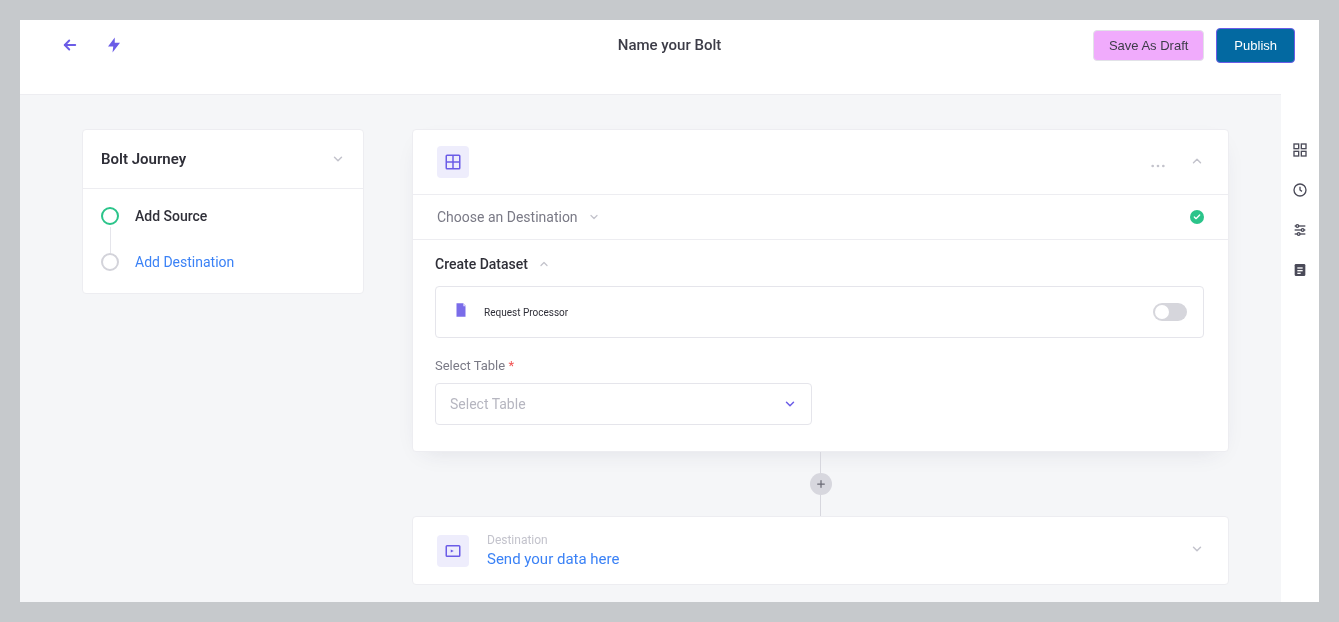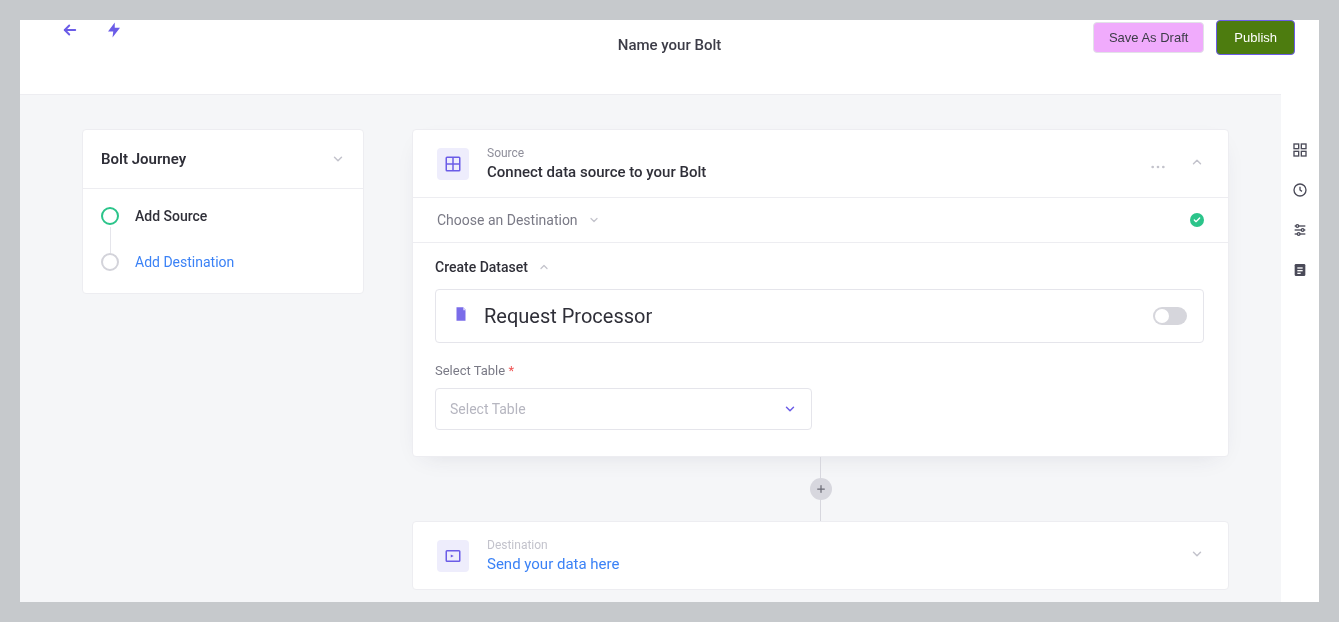--- a/index.html
+++ b/index.html
@@ -21,21 +21,21 @@
       left: 20px;
       right: 20px;
       bottom: 20px;
       background: #ffffff;
       display: flex;
       flex-direction: column;
     }
     .topbar {
       height: 50px;
       display: flex;
-      align-items: flex-start;
+      align-items: center;
       padding: 0 24px 0 40px;
       position: relative;
       gap: 16px;
     }
     .topbar-left {
       display: flex;
       align-items: center;
       gap: 24px;
     }
     .back-btn {
@@ -72,21 +72,21 @@
       background: #f0abfc;
       border: 1px solid #e2e2e8;
       color: #3c3c47;
       font-size: 13px;
       font-weight: 500;
       padding: 7px 15px;
       border-radius: 4px;
       cursor: pointer;
     }
     .btn-publish {
-      background: #4d7c0f;
+      background: #0369a1;
       border: 1px solid #6b5ce7;
       color: #fff;
       font-size: 13px;
       font-weight: 500;
       padding: 9px 17px;
       border-radius: 4px;
       cursor: pointer;
     }
     .app-body {
       flex: 1;
@@ -280,21 +280,21 @@
     .request-box {
       border: 1px solid #e5e5eb;
       border-radius: 4px;
       padding: 14px 16px;
       display: flex;
       align-items: center;
       gap: 14px;
       margin-bottom: 20px;
     }
     .request-label {
-      font-size: 20px;
+      font-size: 10px;
       color: #2f2f38;
     }
     .toggle {
       margin-left: auto;
       width: 34px;
       height: 18px;
       background: #d6d6dc;
       border-radius: 999px;
       position: relative;
       cursor: pointer;
@@ -412,24 +412,20 @@
 
         <div class="panel panel-source">
           <div class="panel-header">
             <div class="panel-icon">
               <svg width="18" height="18" viewBox="0 0 24 24" fill="none" stroke="#6b5ce7" stroke-width="2">
                   <rect x="3" y="3" width="18" height="18" rx="1"></rect>
                   <line x1="12" y1="3" x2="12" y2="21"></line>
                   <line x1="3" y1="12" x2="21" y2="12"></line>
                 </svg>
             </div>
-            <div class="panel-titles">
-              <div class="panel-kicker">Source</div>
-              <div class="panel-heading">Connect data source to your Bolt</div>
-            </div>
             <div class="panel-header-actions">
               <span>
                 <svg width="16" height="4" viewBox="0 0 24 6" fill="#c3c3cc">
                     <circle cx="4" cy="3" r="2"></circle>
                     <circle cx="12" cy="3" r="2"></circle>
                     <circle cx="20" cy="3" r="2"></circle>
                   </svg>
               </span>
               <span>
                 <svg width="14" height="14" viewBox="0 0 24 24" fill="none" stroke="#c3c3cc" stroke-width="2.5" stroke-linecap="round" stroke-linejoin="round">

